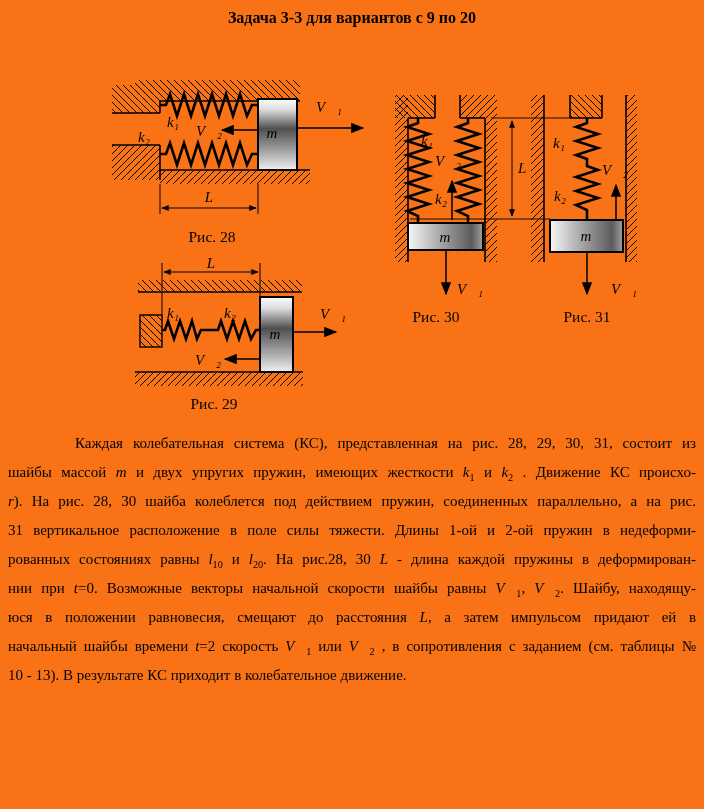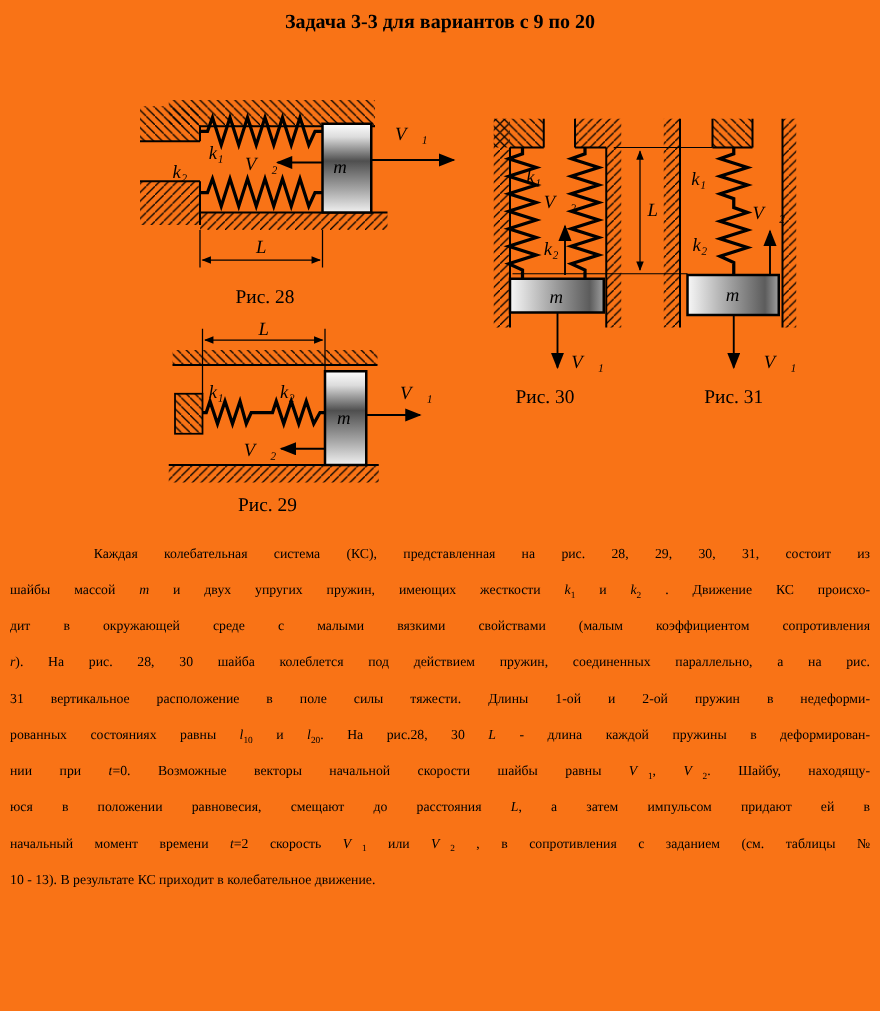--- a/index.html
+++ b/index.html
@@ -3,21 +3,21 @@
 <meta charset="utf-8">
 <style>
   html,body{margin:0;padding:0;background:#fff;}
   body{width:704px;height:809px;font-family:"Liberation Serif","DejaVu Serif",serif;color:#000;}
   #page{position:relative;width:704px;height:809px;overflow:hidden;background:#f97316;}
   .title{position:absolute;top:9px;left:0;width:100%;text-align:center;font-weight:bold;font-size:16px;}
   .fig{position:absolute;}
   #fig28{left:110px;top:72px;}
   #fig29{left:110px;top:255px;}
   #fig3031{left:393px;top:85px;}
-  .text{position:absolute;top:429px;left:8px;width:688px;font-size:11px;line-height:29px;}
+  .text{position:absolute;top:429px;left:8px;width:688px;font-size:15px;line-height:29px;}
   .tline{text-align:justify;text-align-last:justify;height:29px;overflow:hidden;}
   .tline.first{text-indent:67px;}
   .tline.last{text-align-last:left;}
   .vr{font-style:italic;}
   .sb{font-size:68%;vertical-align:sub;}
   svg text{fill:#000;}
   .flbl{font:italic 15px "Liberation Serif","DejaVu Serif",serif;}
   .fcap{font:15.5px "Liberation Serif","DejaVu Serif",serif;}
   .spring{fill:none;stroke:#000;stroke-width:2.6;stroke-linejoin:miter;}
   .varrow{stroke:#000;stroke-width:1.5;}
@@ -160,23 +160,22 @@
     <text class="flbl" x="161" y="116">k₂</text>
     <text class="flbl" x="209" y="90">V⃗₂</text>
     <text class="flbl" x="193" y="156" text-anchor="middle">m</text>
     <text class="flbl" x="218" y="209">V⃗₁</text>
     <text class="fcap" x="194" y="237" text-anchor="middle">Рис. 31</text>
   </svg>
 
   <div class="text">
       <div class="tline first"><span>Каждая колебательная система (КС), представленная на рис. 28, 29, 30, 31, состоит из</span></div>
       <div class="tline"><span>шайбы массой </span><span class="vr">m</span><span> и двух упругих пружин, имеющих жесткости </span><span class="vr">k</span><span class="sb">1</span><span> и </span><span class="vr">k</span><span class="sb">2</span><span> . Движение КС происхо-</span></div>
-      <div class="tline"><span>дит в окружающей среде с малыми вязкими свойствами (малым коэффициентом сопротивления</span></div>
       <div class="tline"><span class="vr">r</span><span>). На рис. 28, 30 шайба колеблется под действием пружин, соединенных параллельно, а на рис.</span></div>
       <div class="tline"><span>31 вертикальное расположение в поле силы тяжести. Длины 1-ой и 2-ой пружин в недеформи-</span></div>
       <div class="tline"><span>рованных состояниях равны </span><span class="vr">l</span><span class="sb">10</span><span> и </span><span class="vr">l</span><span class="sb">20</span><span>. На рис.28, 30 </span><span class="vr">L</span><span> - длина каждой пружины в деформирован-</span></div>
       <div class="tline"><span>нии при </span><span class="vr">t</span><span>=0. Возможные векторы начальной скорости шайбы равны </span><span class="vr">V⃗</span><span class="sb">1</span><span>,  </span><span class="vr">V⃗</span><span class="sb">2</span><span>. Шайбу, находящу-</span></div>
       <div class="tline"><span>юся в положении равновесия, смещают до расстояния </span><span class="vr">L</span><span>, а затем импульсом придают ей в</span></div>
-      <div class="tline"><span>начальный момент времени </span><span class="vr">t</span><span>=2 скорость </span><span class="vr">V⃗</span><span class="sb">1</span><span> или  </span><span class="vr">V⃗</span><span class="sb">2</span><span> , в сопротивления с заданием (см. таблицы №</span></div>
+      <div class="tline"><span>начальный шайбы времени </span><span class="vr">t</span><span>=2 скорость </span><span class="vr">V⃗</span><span class="sb">1</span><span> или  </span><span class="vr">V⃗</span><span class="sb">2</span><span> , в сопротивления с заданием (см. таблицы №</span></div>
       <div class="tline last"><span>10 - 13). В результате КС приходит в колебательное движение.</span></div>
     </div>
 
 </div>
 
 </body></html>

